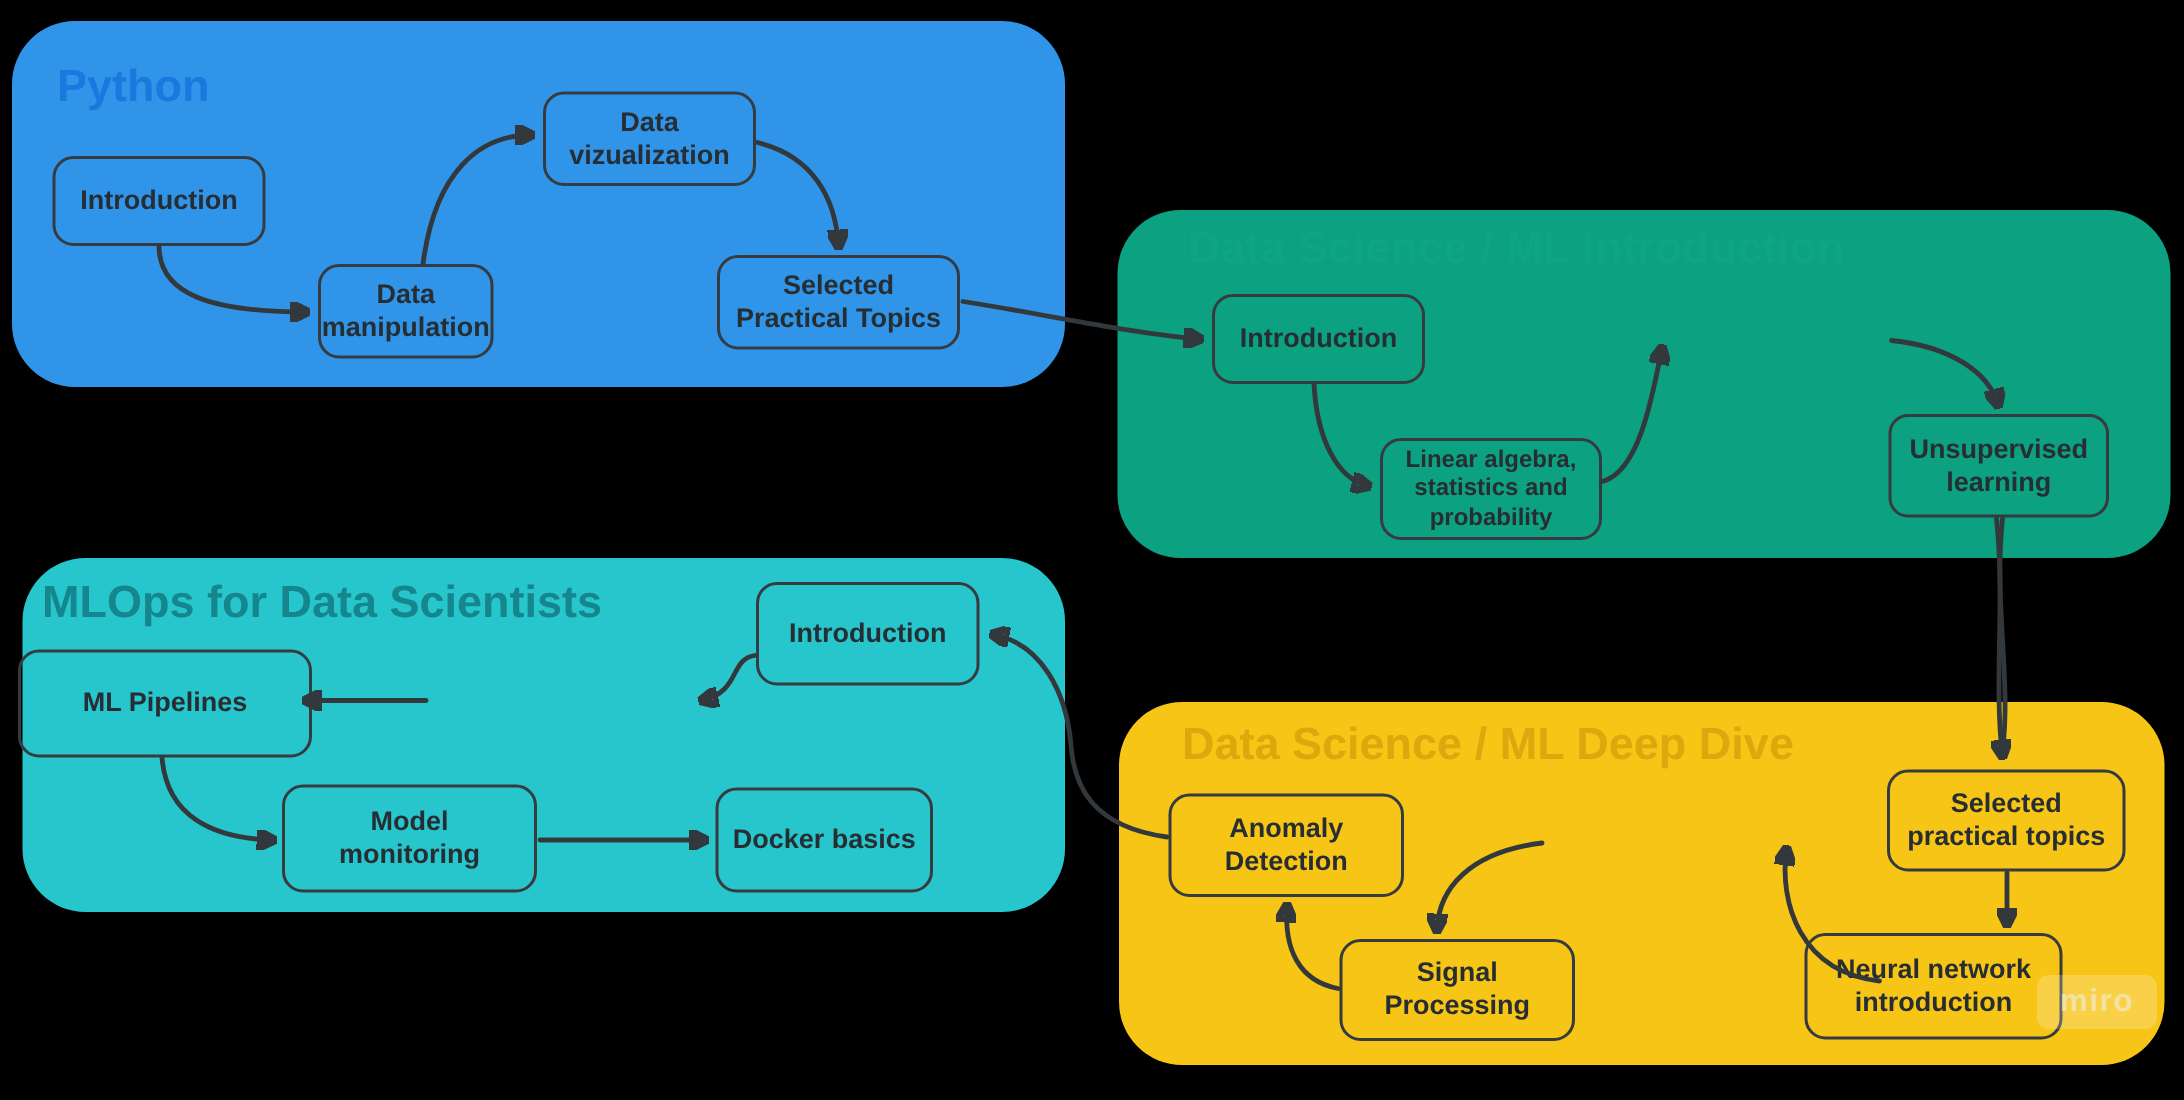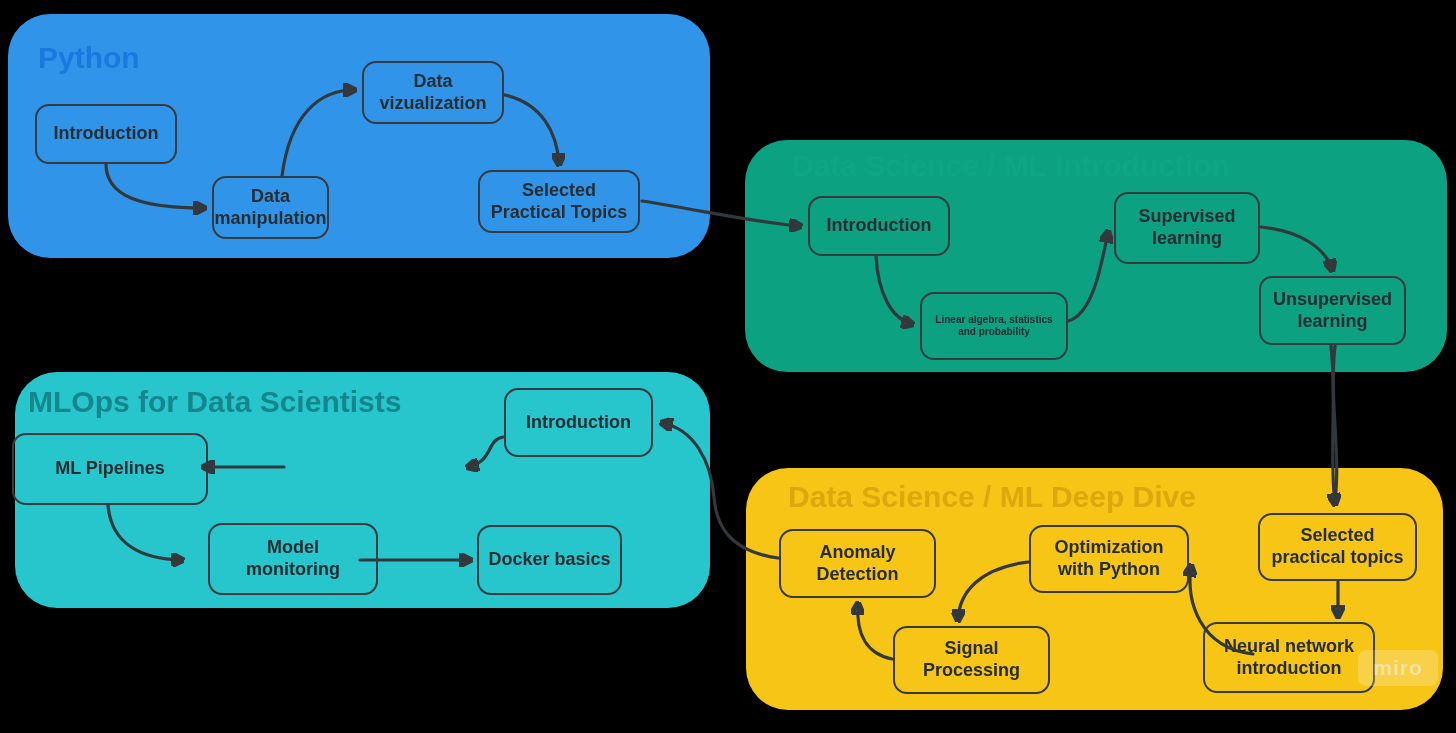--- a/index.html
+++ b/index.html
@@ -12,21 +12,21 @@
   .sec-yellow{background:#f6c515;}
   .ttl{position:absolute;font-weight:bold;font-size:30px;line-height:1.05;white-space:nowrap;}
   .ttl-python{color:#1a78df;}
   .ttl-green{color:#0ea585;}
   .ttl-teal{color:#15868d;}
   .ttl-yellow{color:#dca80e;}
   .node{position:absolute;display:flex;align-items:center;justify-content:center;
         text-align:center;border:2px solid #363b40;border-radius:14px;
         font-weight:bold;font-size:18px;line-height:1.2;color:#272e33;
         padding:4px 8px;box-sizing:border-box;background:transparent;}
-  .node-sm{font-size:10px;}
+  .node-sm{font-size:16px;}
   .node-md{font-size:15.5px;}
   .wires{position:absolute;left:0;top:0;width:1456px;height:733px;pointer-events:none;}
   .wires path{fill:none;stroke:#33383c;stroke-width:3.2;stroke-linecap:round;}
   .watermark{position:absolute;left:1358px;top:650px;width:80px;height:36px;
              background:rgba(255,255,255,0.22);border-radius:8px;
              display:flex;align-items:center;justify-content:center;
              font-weight:bold;font-size:21px;color:rgba(240,240,240,0.55);
              letter-spacing:1px;}
 </style>
 </head>
@@ -40,36 +40,34 @@
   <div class="node" style="left:35px;top:104px;width:142px;height:60px;">Introduction</div>
   <div class="node" style="left:212px;top:176px;width:117px;height:63px;">Data manipulation</div>
   <div class="node" style="left:362px;top:61px;width:142px;height:63px;">Data vizualization</div>
   <div class="node" style="left:478px;top:170px;width:162px;height:63px;">Selected Practical Topics</div>
 
   <div class="sec sec-green" style="left:745px;top:140px;width:702px;height:232px;"></div>
   <div class="ttl ttl-green" style="left:792px;top:150px;">Data Science / ML Introduction</div>
 
   <div class="node" style="left:808px;top:196px;width:142px;height:60px;">Introduction</div>
   <div class="node node-sm" style="left:920px;top:292px;width:148px;height:68px;">Linear algebra, statistics and probability</div>
-  <div class="node" style="left:1114px;top:192px;width:146px;height:72px;">Supervised learning</div>
   <div class="node" style="left:1259px;top:276px;width:147px;height:69px;border-radius:13px;">Unsupervised learning</div>
 
   <div class="sec sec-teal" style="left:15px;top:372px;width:695px;height:236px;"></div>
   <div class="ttl ttl-teal" style="left:28px;top:386px;">MLOps for Data Scientists</div>
 
   <div class="node" style="left:12px;top:433px;width:196px;height:72px;">ML Pipelines</div>
   <div class="node" style="left:504px;top:388px;width:149px;height:69px;">Introduction</div>
-  <div class="node" style="left:188px;top:523px;width:170px;height:72px;margin-left:20px;">Model monitoring</div>
+  <div class="node" style="left:188px;top:523px;width:170px;height:72px;">Model monitoring</div>
   <div class="node" style="left:477px;top:525px;width:145px;height:70px;">Docker basics</div>
 
   <div class="sec sec-yellow" style="left:746px;top:468px;width:697px;height:242px;"></div>
   <div class="ttl ttl-yellow" style="left:788px;top:481px;">Data Science / ML Deep Dive</div>
 
   <div class="node" style="left:779px;top:529px;width:157px;height:69px;">Anomaly Detection</div>
-  <div class="node" style="left:1029px;top:525px;width:160px;height:68px;">Optimization with Python</div>
   <div class="node" style="left:1258px;top:513px;width:159px;height:68px;">Selected practical topics</div>
   <div class="node" style="left:893px;top:626px;width:157px;height:68px;">Signal Processing</div>
   <div class="node" style="left:1203px;top:622px;width:172px;height:71px;">Neural network introduction</div>
 
   <div class="watermark">miro</div>
 
   <svg class="wires" viewBox="0 0 1456 733">
     <defs>
       <marker id="arw" viewBox="0 0 8 8" refX="6.5" refY="4" markerWidth="4.2" markerHeight="4.2" orient="auto-start-reverse">
         <path d="M0.5,0.5 L7.5,4 L0.5,7.5 z" fill="#33383c" stroke="none"></path>

